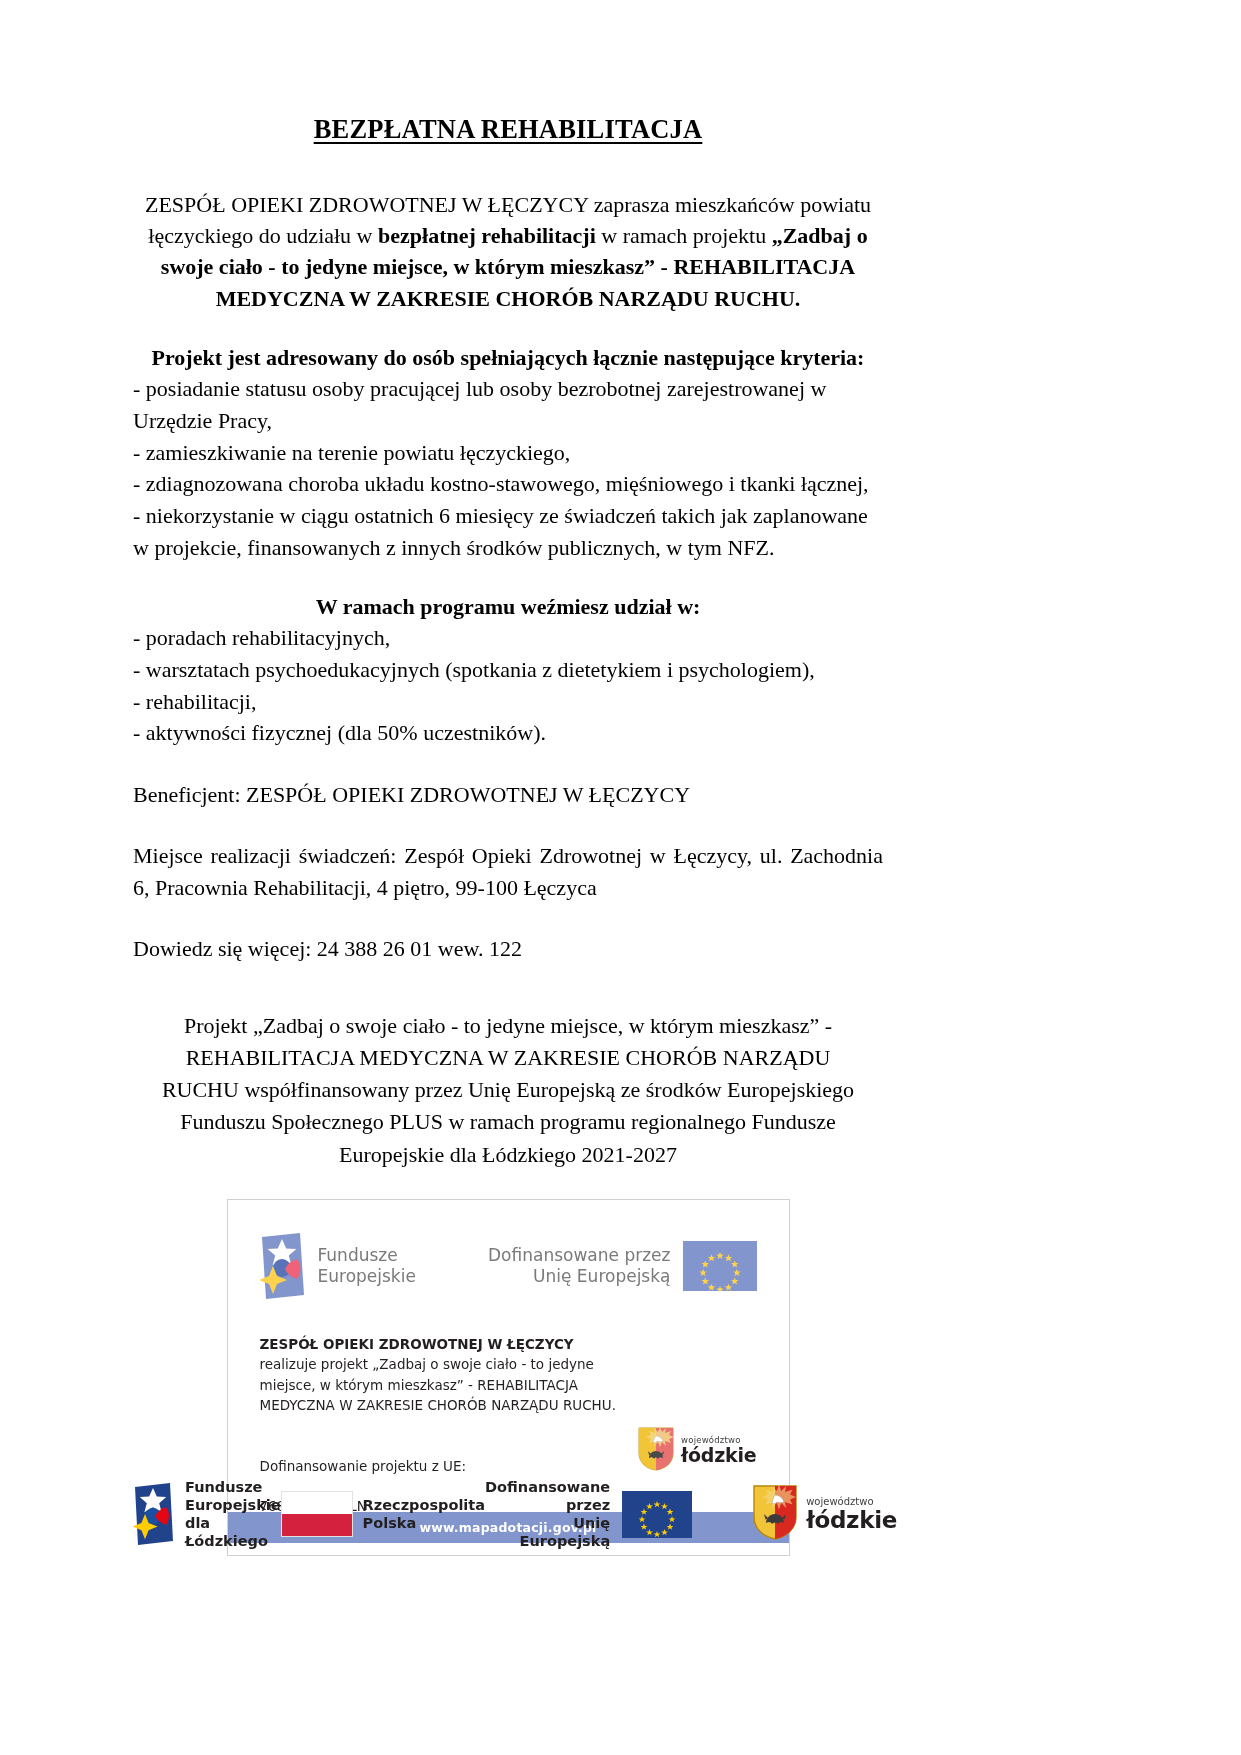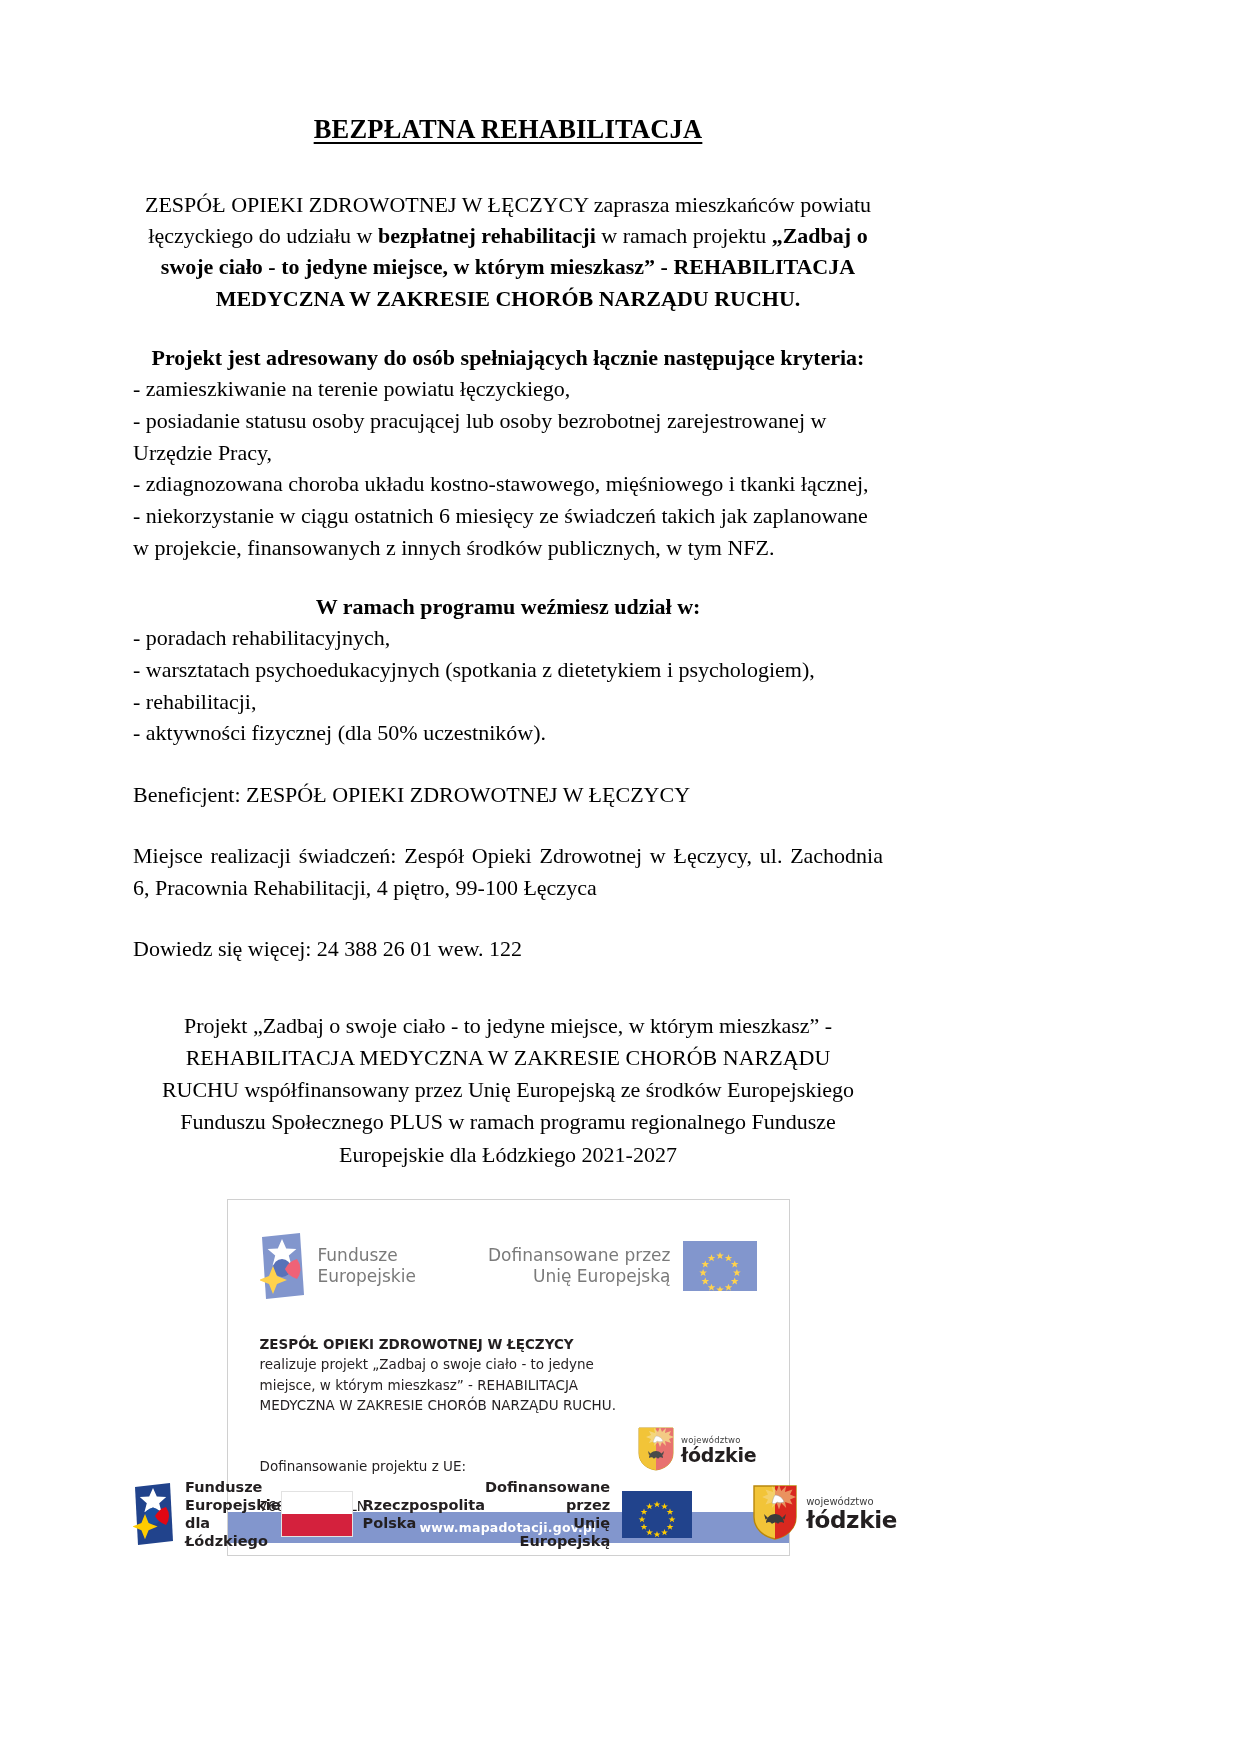--- a/index.html
+++ b/index.html
@@ -258,22 +258,22 @@
 <body>
 
 <div class="page">
 
   <h1 class="doc-title">BEZPŁATNA REHABILITACJA</h1>
 
   <p class="para intro"><span>ZESPÓŁ OPIEKI ZDROWOTNEJ W ŁĘCZYCY zaprasza mieszkańców powiatu łęczyckiego do udziału w </span><b>bezpłatnej rehabilitacji</b><span> w ramach projektu </span><b>„Zadbaj o swoje ciało - to jedyne miejsce, w którym mieszkasz” - REHABILITACJA MEDYCZNA W ZAKRESIE CHORÓB NARZĄDU RUCHU.</b></p>
 
   <p class="section-head">Projekt jest adresowany do osób spełniających łącznie następujące kryteria:</p>
   <div class="bullets">
+    <span class="li">- posiadanie statusu osoby pracującej lub osoby bezrobotnej zarejestrowanej w Urzędzie Pracy,</span>
     <span class="li">- zamieszkiwanie na terenie powiatu łęczyckiego,</span>
-    <span class="li">- posiadanie statusu osoby pracującej lub osoby bezrobotnej zarejestrowanej w Urzędzie Pracy,</span>
     <span class="li">- zdiagnozowana choroba układu kostno-stawowego, mięśniowego i tkanki łącznej,</span>
     <span class="li">- niekorzystanie w ciągu ostatnich 6 miesięcy ze świadczeń takich jak zaplanowane w projekcie, finansowanych z innych środków publicznych, w tym NFZ.</span>
   </div>
 
   <p class="section-head">W ramach programu weźmiesz udział w:</p>
   <div class="bullets">
     <span class="li">- poradach rehabilitacyjnych,</span>
     <span class="li">- warsztatach psychoedukacyjnych (spotkania z dietetykiem i psychologiem),</span>
     <span class="li">- rehabilitacji,</span>
     <span class="li">- aktywności fizycznej (dla 50% uczestników).</span>

